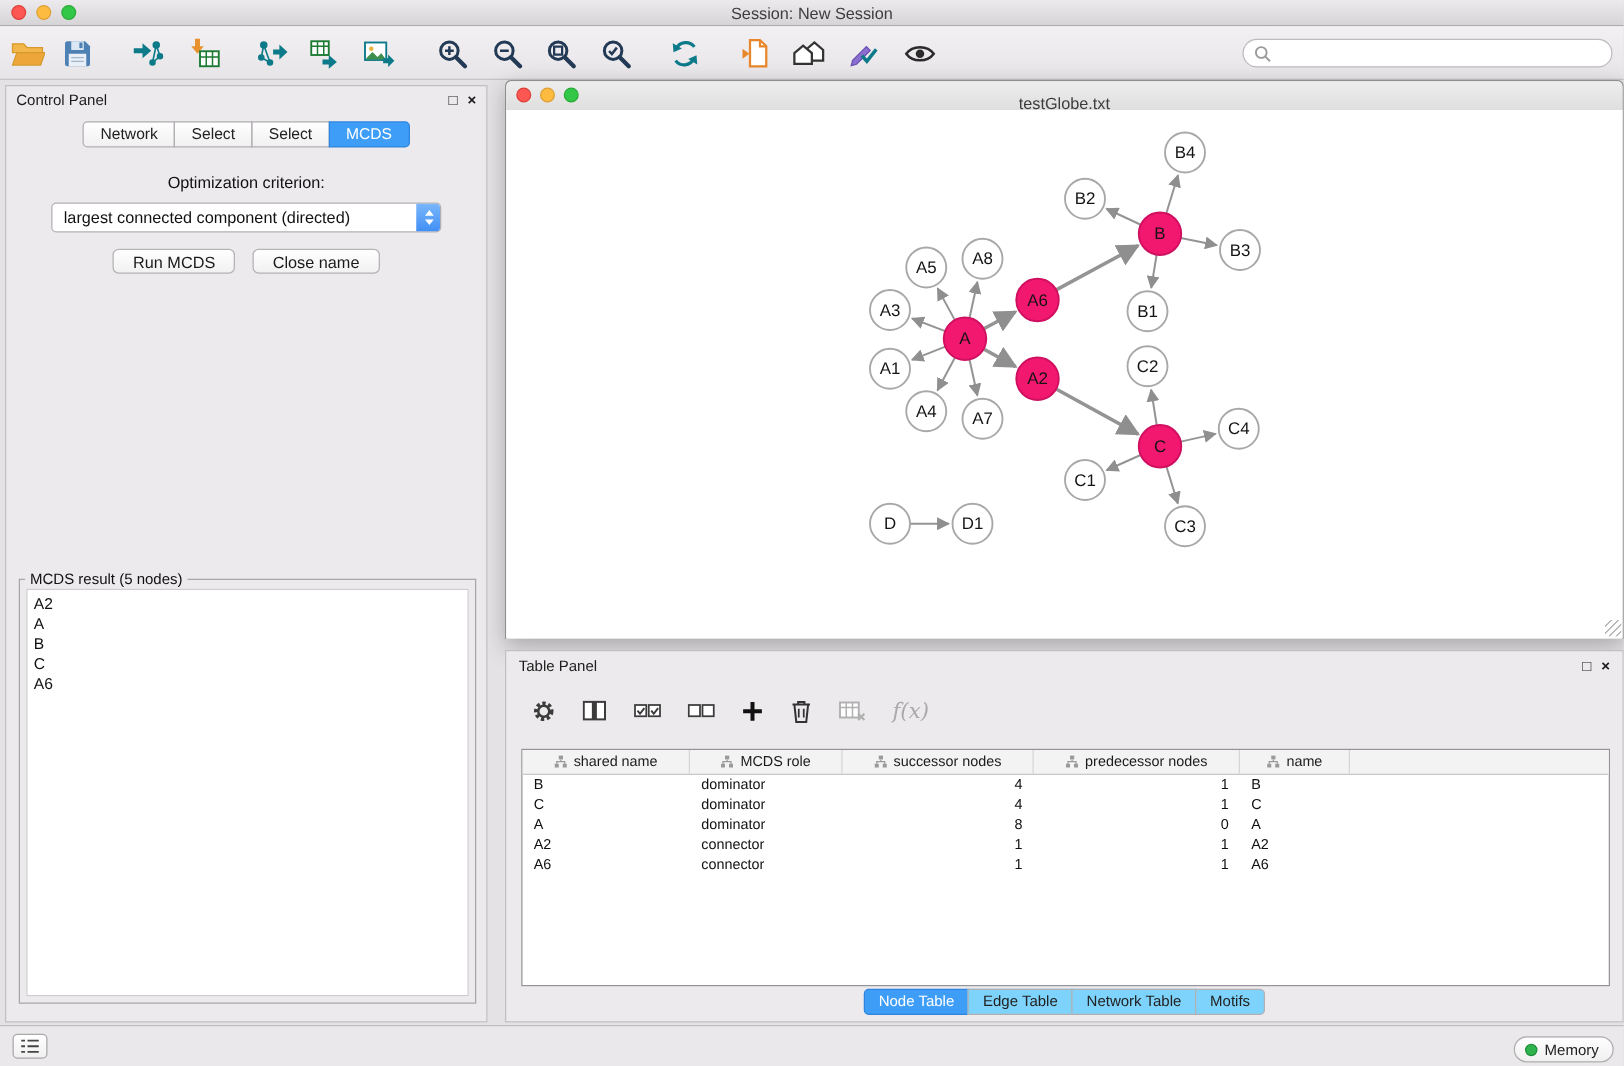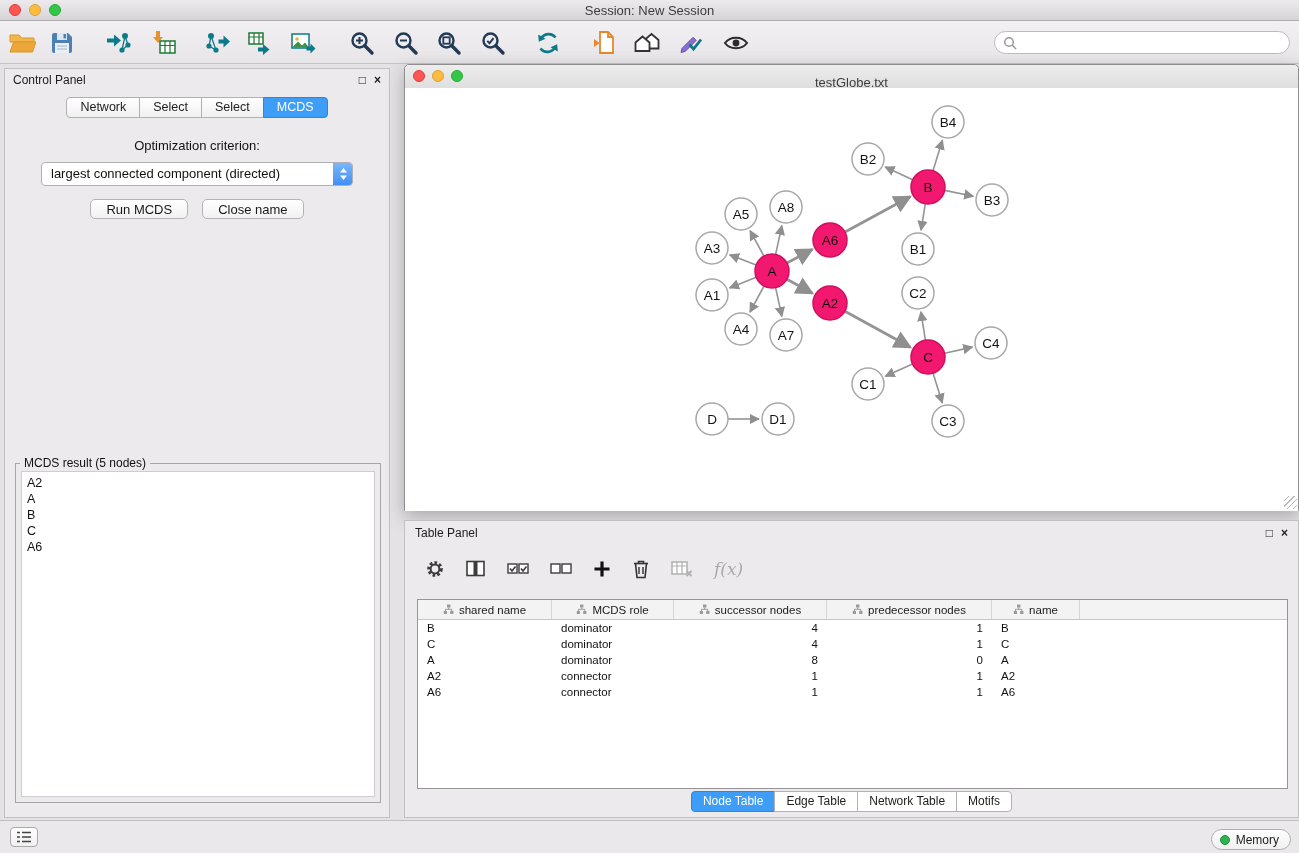--- a/index.html
+++ b/index.html
@@ -131,21 +131,21 @@
     display:flex; align-items:center; justify-content:center; gap:5px;
     font-size:11.5px; color:#1b1b1b; border-right:1px solid #d7d5d7; height:100%;
   }
   .th.filler { border-right:none; }
   .tbody { }
   .tr { display:flex; height:16px; align-items:center; }
   .td { font-size:11.5px; color:#111; padding:0 9px; white-space:nowrap; overflow:hidden; }
   .table-tabs { position:absolute; left:0; top:270px; width:100%; display:flex; justify-content:center; }
   .tbl-tab {
     height:21px; line-height:19px; padding:0 11px; font-size:12px; color:#222;
-    background:#ffffff; border:1px solid #b2b0b2; margin-left:-1px;
+    background:#7dd3fc; border:1px solid #b2b0b2; margin-left:-1px;
   }
   .tbl-tab:first-child { border-radius:4px 0 0 4px; margin-left:0; }
   .tbl-tab:last-child  { border-radius:0 4px 4px 0; }
   .tbl-tab.active { background:#3e9ef7; border-color:#2f84dd; color:#fff; }
 
   
   .status-bar {
     position:absolute; left:0; top:820px; width:100%; height:33px;
     background:#eae8ea; border-top:1px solid #c0bec0;
   }

